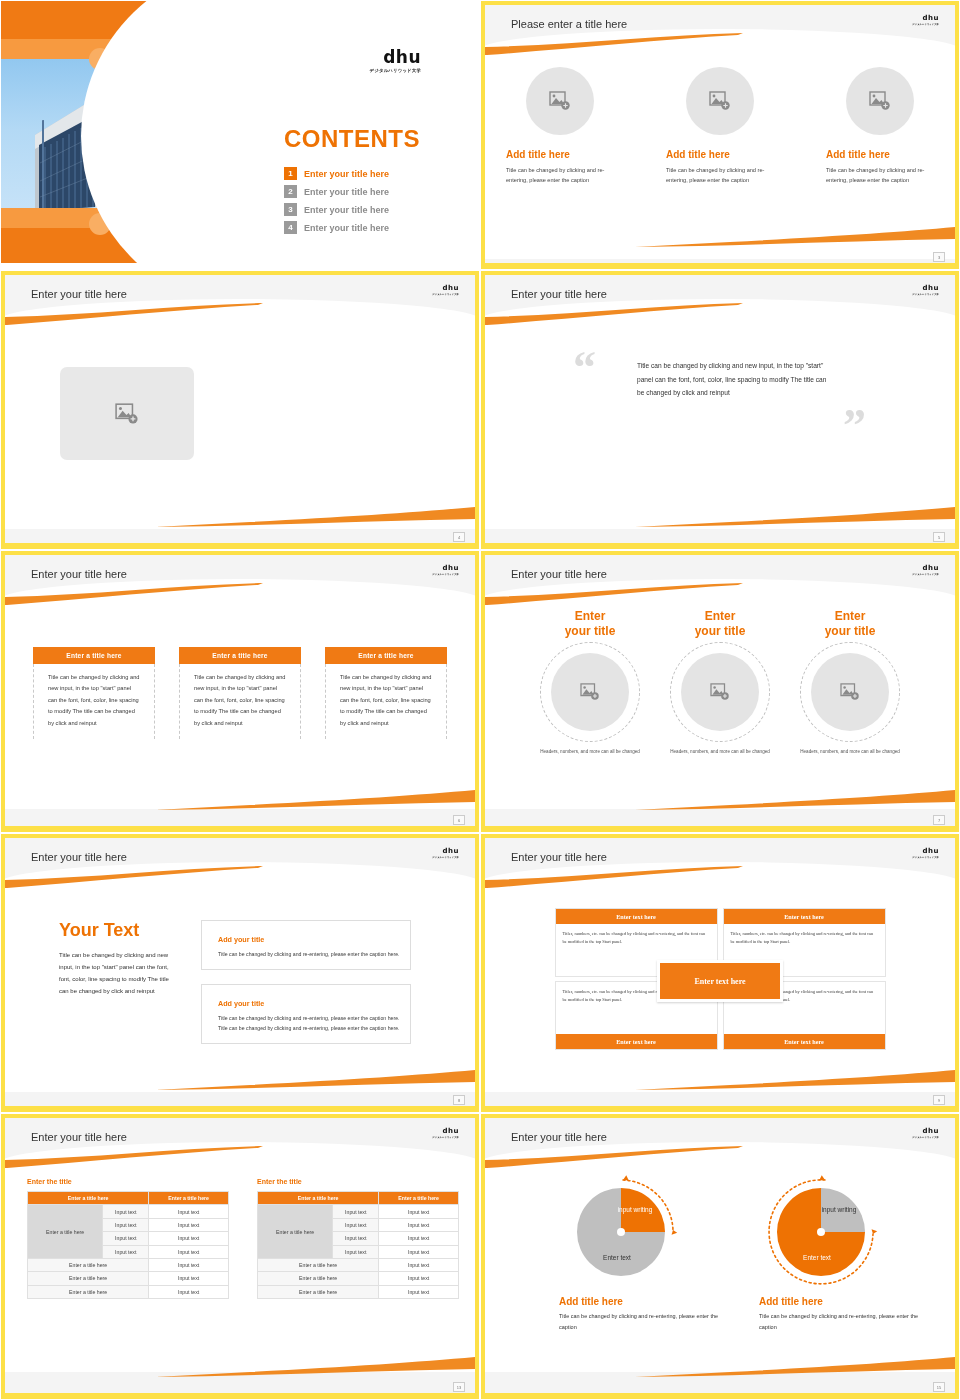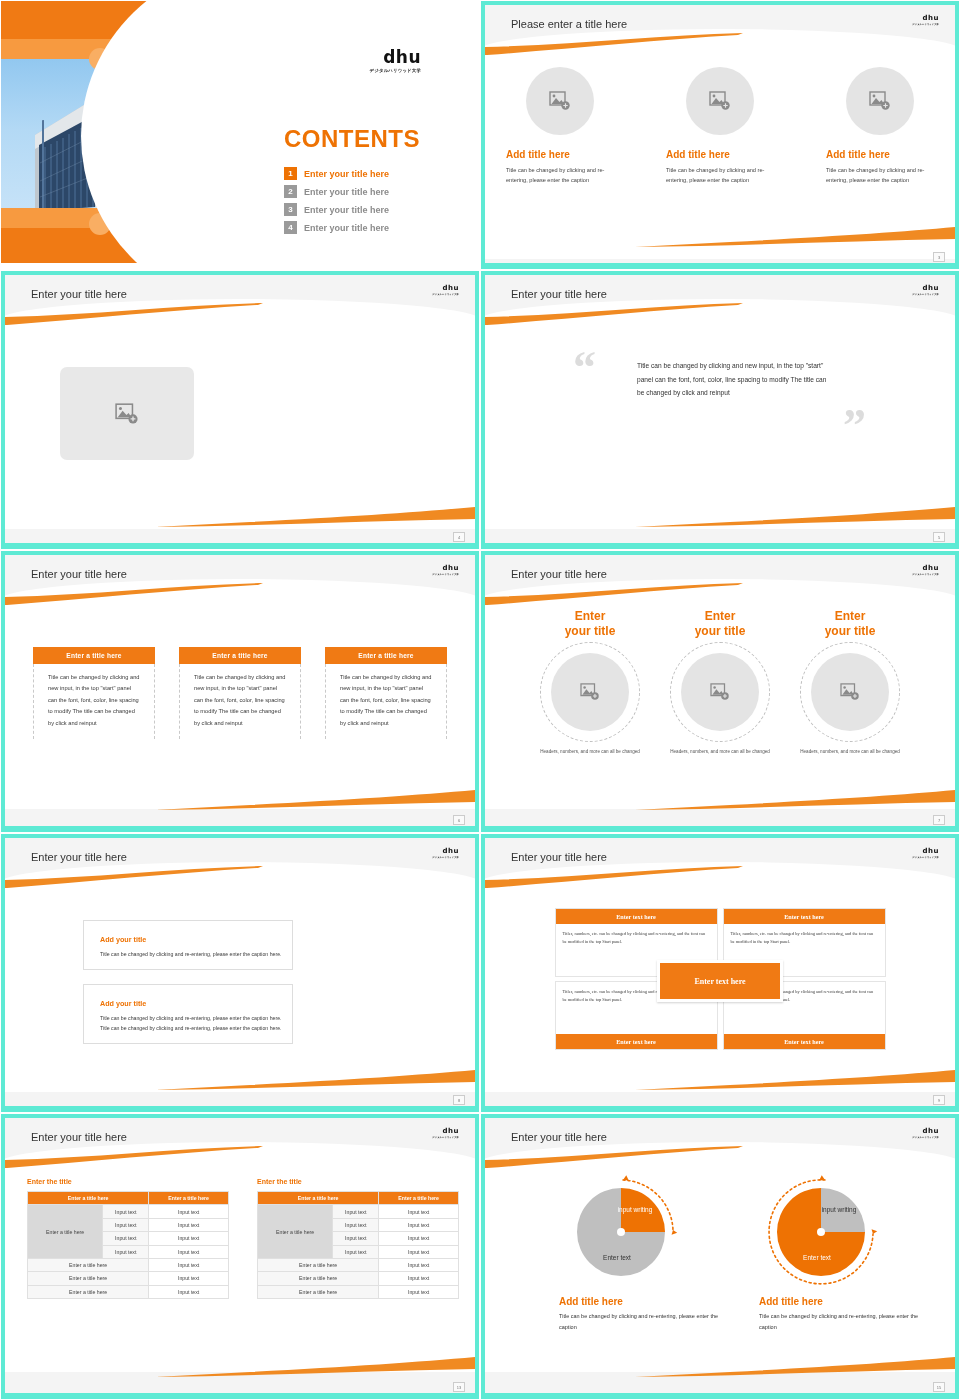--- a/index.html
+++ b/index.html
@@ -93,21 +93,21 @@
   .toc-num {
     width: 13px; height: 13px; background: #9a9a9a; color: #fff;
     font-size: 8px; font-weight: 700; display: flex;
     align-items: center; justify-content: center; margin-right: 7px;
   }
   .toc-row.active .toc-num { background: #EE7203; }
   .toc-label { font-size: 9px; font-weight: 700; color: #8c8c8c; }
   .toc-row.active .toc-label { color: #EE7203; }
 
   
-  .cs { background: #5eead4; }
+  .cs { background: #fde047; }
   .cs .sheet {
     position: absolute; left: 0; right: 0; top: 0; bottom: 0;
     background: #F4F4F4;
   }
   .cs .white-curve {
     position: absolute; left: -8px; right: -8px; top: 24px; height: 230px;
     background: #ffffff;
     border-radius: 50% 50% 0 0 / 22px 22px 0 0;
   }
   .cs .white-body {
@@ -579,20 +579,24 @@
       <svg class="orange-swoosh-bot" viewBox="0 0 320 20" preserveAspectRatio="none">
         <path d="M320,0 L320,12 C210,14 105,19 0,20 L95,15 C190,10 265,5 320,0 Z" fill="#F08A22"></path>
       </svg>
       <div class="s-title">Enter your title here</div>
       <div class="s-logo">
         <div class="logo-main">dhu</div>
         <div class="logo-sub">デジタルハリウッド大学</div>
       </div>
       <div class="content">
         <div class="yt-wrap">
+          <div class="yt-left">
+            <h2>Your Text</h2>
+            <p>Title can be changed by clicking and new input, in the top "start" panel can the font, font, color, line spacing to modify The title can be changed by click and reinput</p>
+          </div>
           <div class="yt-right">
             <div class="yt-card">
               <h4>Add your title</h4>
               <p>Title can be changed by clicking and re-entering, please enter the caption here.</p>
             </div>
             <div class="yt-card">
               <h4>Add your title</h4>
               <p>Title can be changed by clicking and re-entering, please enter the caption here. Title can be changed by clicking and re-entering, please enter the caption here.</p>
             </div>
           </div>

